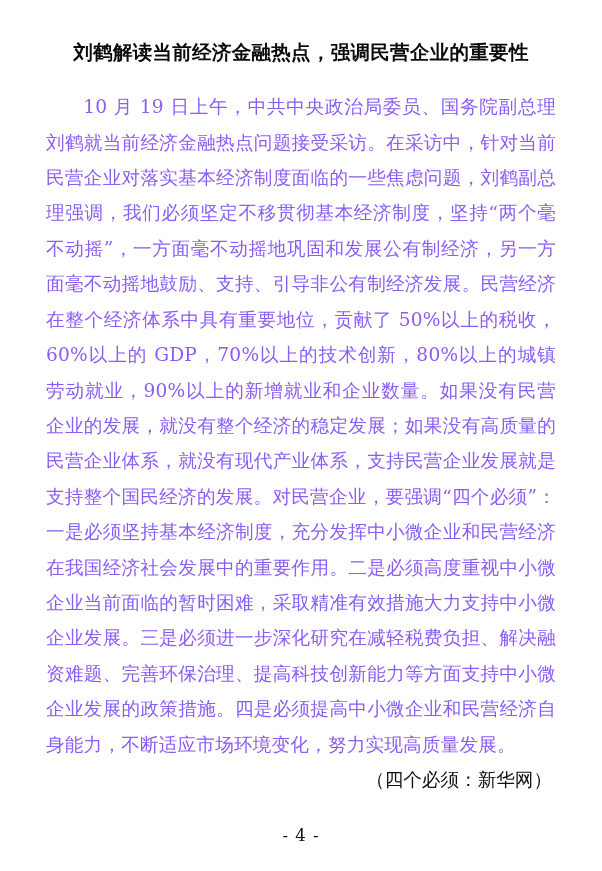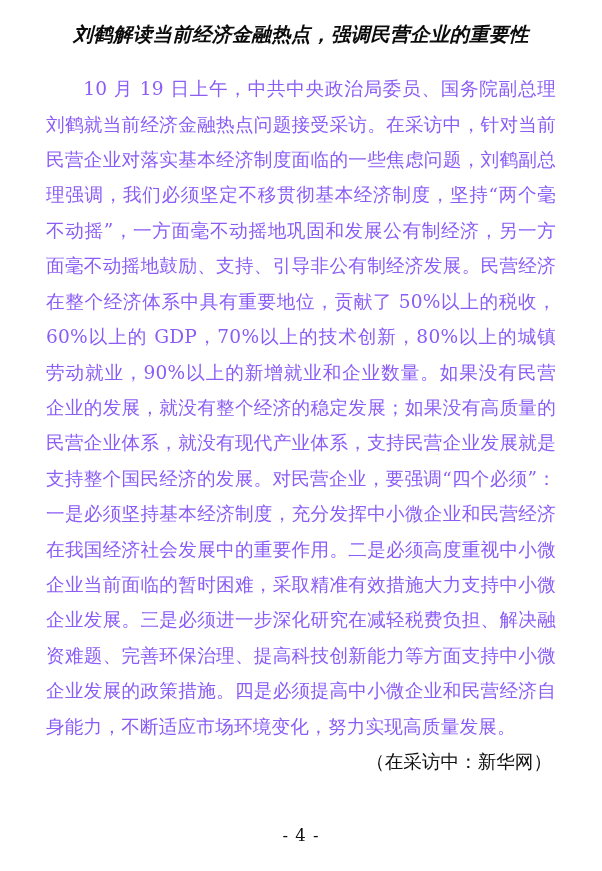--- a/index.html
+++ b/index.html
@@ -17,29 +17,28 @@
   }
   .page {
     position: relative;
     width: 602px;
     height: 871px;
     box-sizing: border-box;
     padding: 0 46px;
   }
   .doc-title {
     margin: 0;
-    padding-top: 20px;
+    padding-top: 38px;
     font-size: 19.5px;
     font-weight: bold;
     letter-spacing: 0.3px;
     text-align: center;
     line-height: 1.5;
     color: #0b0b0b;
     white-space: nowrap;
-    font-style: italic;
   }
   .body-block {
     margin-top: 22px;
   }
   .para {
     margin: 0;
     font-size: 18.6px;
     line-height: 35.4px;
     text-align: justify;
     text-justify: inter-ideograph;
@@ -68,18 +67,18 @@
 </style>
 </head>
 <body>
 
 <div class="page">
 
   <h1 class="doc-title">刘鹤解读当前经济金融热点，强调民营企业的重要性</h1>
 
   <div class="body-block">
     <p class="para">10 月 19 日上午，中共中央政治局委员、国务院副总理刘鹤就当前经济金融热点问题接受采访。在采访中，针对当前民营企业对落实基本经济制度面临的一些焦虑问题，刘鹤副总理强调，我们必须坚定不移贯彻基本经济制度，坚持“两个毫不动摇”，一方面毫不动摇地巩固和发展公有制经济，另一方面毫不动摇地鼓励、支持、引导非公有制经济发展。民营经济在整个经济体系中具有重要地位，贡献了 50%以上的税收，60%以上的 GDP，70%以上的技术创新，80%以上的城镇劳动就业，90%以上的新增就业和企业数量。如果没有民营企业的发展，就没有整个经济的稳定发展；如果没有高质量的民营企业体系，就没有现代产业体系，支持民营企业发展就是支持整个国民经济的发展。对民营企业，要强调“四个必须”：一是必须坚持基本经济制度，充分发挥中小微企业和民营经济在我国经济社会发展中的重要作用。二是必须高度重视中小微企业当前面临的暂时困难，采取精准有效措施大力支持中小微企业发展。三是必须进一步深化研究在减轻税费负担、解决融资难题、完善环保治理、提高科技创新能力等方面支持中小微企业发展的政策措施。四是必须提高中小微企业和民营经济自身能力，不断适应市场环境变化，努力实现高质量发展。</p>
-    <p class="source-line">（在采访中：新华网）</p>
+    <p class="source-line">（四个必须：新华网）</p>
   </div>
 
   <div class="footer">- 4 -</div>
 
 </div>
 
 </body></html>

